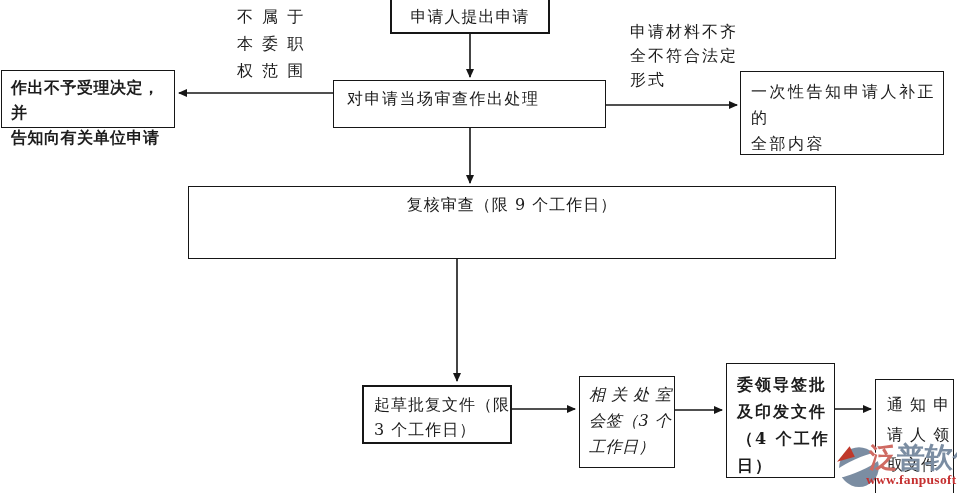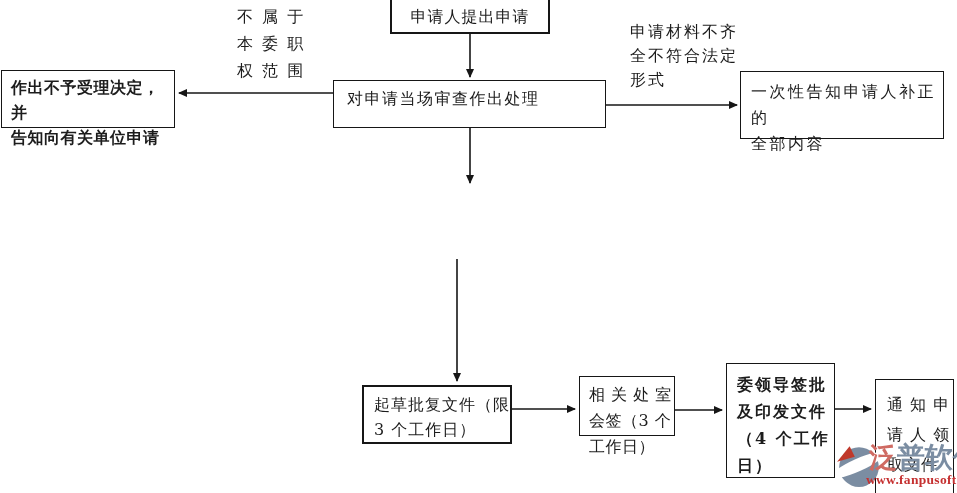--- a/index.html
+++ b/index.html
@@ -24,24 +24,24 @@
     position:absolute;
     font-size:16px;
     white-space:pre-line;
     z-index:2;
   }
   
   .n-submit{left:390px;top:-24px;width:160px;height:58px;border-width:2.5px;
     display:flex;align-items:flex-end;justify-content:center;padding-bottom:4px;letter-spacing:1px;}
   .n-review{left:333px;top:80px;width:273px;height:48px;padding:8px 0 0 13px;letter-spacing:1.5px;}
   .n-reject{left:1px;top:70px;width:174px;height:58px;padding:4px 0 0 9px;line-height:25px;letter-spacing:0.5px;font-weight:bold;}
-  .n-correction{left:740px;top:71px;width:204px;height:68px;padding:7px 0 0 10px;line-height:26px;letter-spacing:2.5px;}
+  .n-correction{left:740px;top:71px;width:204px;height:84px;padding:7px 0 0 10px;line-height:26px;letter-spacing:2.5px;}
   .n-recheck{left:188px;top:186px;width:648px;height:73px;text-align:center;padding-top:8px;letter-spacing:1px;}
   .n-draft{left:362px;top:385px;width:150px;height:59px;border-width:2px;padding:5px 0 0 10px;line-height:25px;letter-spacing:1px;}
-  .n-countersign{left:579px;top:376px;width:96px;height:60px;padding:5px 0 0 9px;line-height:26px;letter-spacing:0.5px;}
+  .n-countersign{left:579px;top:376px;width:96px;height:92px;padding:5px 0 0 9px;line-height:26px;letter-spacing:0.5px;font-style:italic;}
   .n-leader{left:726px;top:363px;width:109px;height:115px;padding:7px 0 0 10px;line-height:27px;letter-spacing:2px;font-weight:bold;}
   .n-pickup{left:875px;top:351px;width:79px;height:138px;padding:10px 0 0 11px;line-height:30px;letter-spacing:1px;margin-top:28px;}
   .a-left{left:237px;top:3px;width:95px;line-height:27px;letter-spacing:2px;}
   .a-right{left:630px;top:20px;width:145px;line-height:24px;letter-spacing:2px;}
   
   #connectors{position:absolute;left:0;top:0;width:957px;height:493px;z-index:1;}
   
   #watermark{position:absolute;left:13px;top:0;width:957px;height:493px;z-index:5;pointer-events:none;}
   .wm-icon{position:absolute;left:822px;top:441px;width:48px;height:48px;}
   .wm-brand{
@@ -81,20 +81,21 @@
   <div class="node n-submit">申请人提出申请</div>
 
   <div class="node n-review">对申请当场审查作出处理</div>
 
   <div class="node n-reject">作出不予受理决定，并
 告知向有关单位申请</div>
 
   <div class="node n-correction">一次性告知申请人补正的
 全部内容</div>
 
+  <div class="node n-recheck">复核审查（限 9 个工作日）</div>
 
   <div class="node n-draft">起草批复文件（限
 3 个工作日）</div>
 
   <div class="node n-countersign">相 关 处 室
 会签（3 个
 工作日）</div>
 
   <div class="node n-leader">委领导签批
 及印发文件

